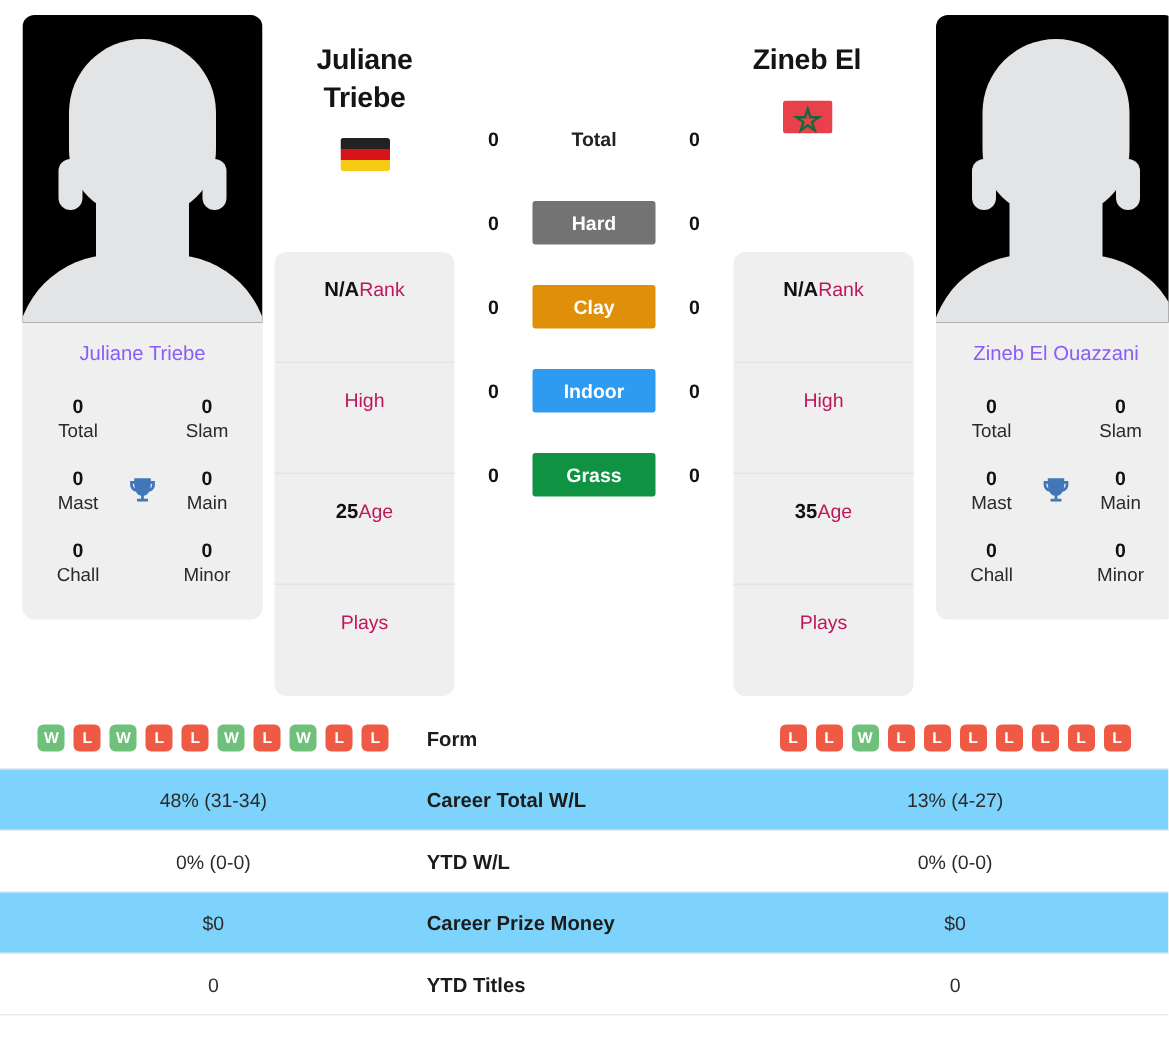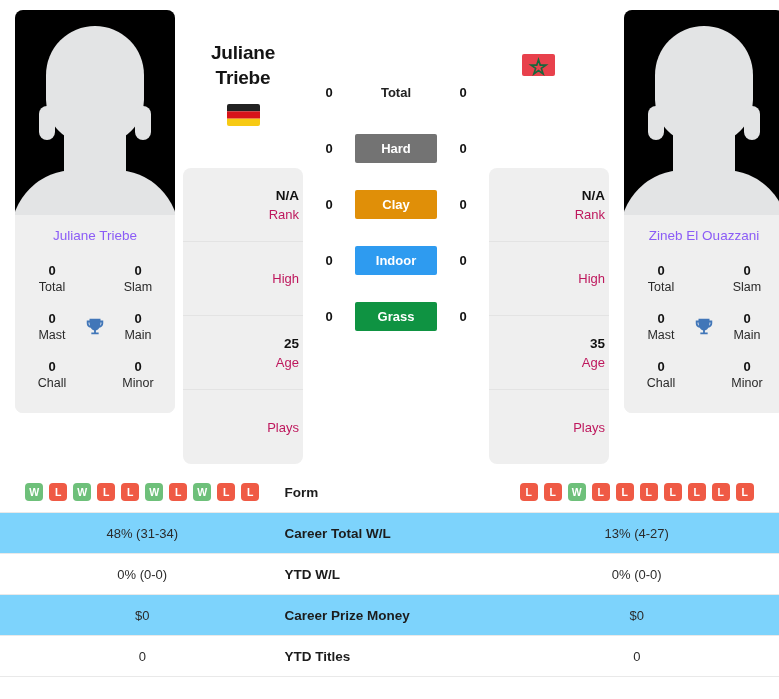--- a/index.html
+++ b/index.html
@@ -96,40 +96,40 @@
   .trophy { width: 30px; display: flex; justify-content: center; align-items: center; }
 
   
   .meta-col {
     width: 120px;
     flex: 0 0 120px;
     margin-top: 158px;
   }
   .meta-block {
     background: #efefef;
-    text-align: right;
+    text-align: left;
     padding: 15px 4px;
     border-bottom: 1px solid #e3e3e3;
     min-height: 74px;
     display: flex;
-    flex-direction: column;
+    flex-direction: row;
     justify-content: center;
   }
   .meta-block:first-child { border-radius: 8px 8px 0 0; }
   .meta-block:last-child { border-radius: 0 0 8px 8px; border-bottom: none; }
   .meta-val { font-size: 13.5px; font-weight: bold; color: #111; line-height: 19px; }
   .meta-lbl { font-size: 13px; color: #be185d; line-height: 19px; }
 
   
   .name-head {
     width: 120px;
     flex: 0 0 120px;
     text-align: center;
     position: absolute;
-    top: 40px;
+    top: 28px;
   }
   .name-head.left { left: 183px; }
   .name-head.right { left: 478px; }
   .pname {
     font-size: 19px;
     font-weight: bold;
     color: #141414;
     line-height: 25px;
     letter-spacing: -0.2px;
   }
@@ -392,20 +392,21 @@
     <div class="pname">Juliane</div>
     <div class="pname">Triebe</div>
     <svg class="flag" viewBox="0 0 30 20">
       <rect x="0" y="0" width="30" height="6.67" fill="#222222"></rect>
       <rect x="0" y="6.67" width="30" height="6.67" fill="#d7141a"></rect>
       <rect x="0" y="13.33" width="30" height="6.67" fill="#f7ca14"></rect>
     </svg>
   </div>
 
   <div class="name-head right">
+    <div class="pname">Zineb El</div>
     <svg class="flag" viewBox="0 0 30 20">
       <rect x="0" y="0" width="30" height="20" fill="#e8414c"></rect>
       <path d="M15 5.2l1.6 4.9h5.2l-4.2 3 1.6 4.9-4.2-3-4.2 3 1.6-4.9-4.2-3h5.2z" fill="none" stroke="#16683c" stroke-width="1.5"></path>
     </svg>
   </div>
 
   <div class="table">
 
     <div class="trow">
       <div class="tleft">

